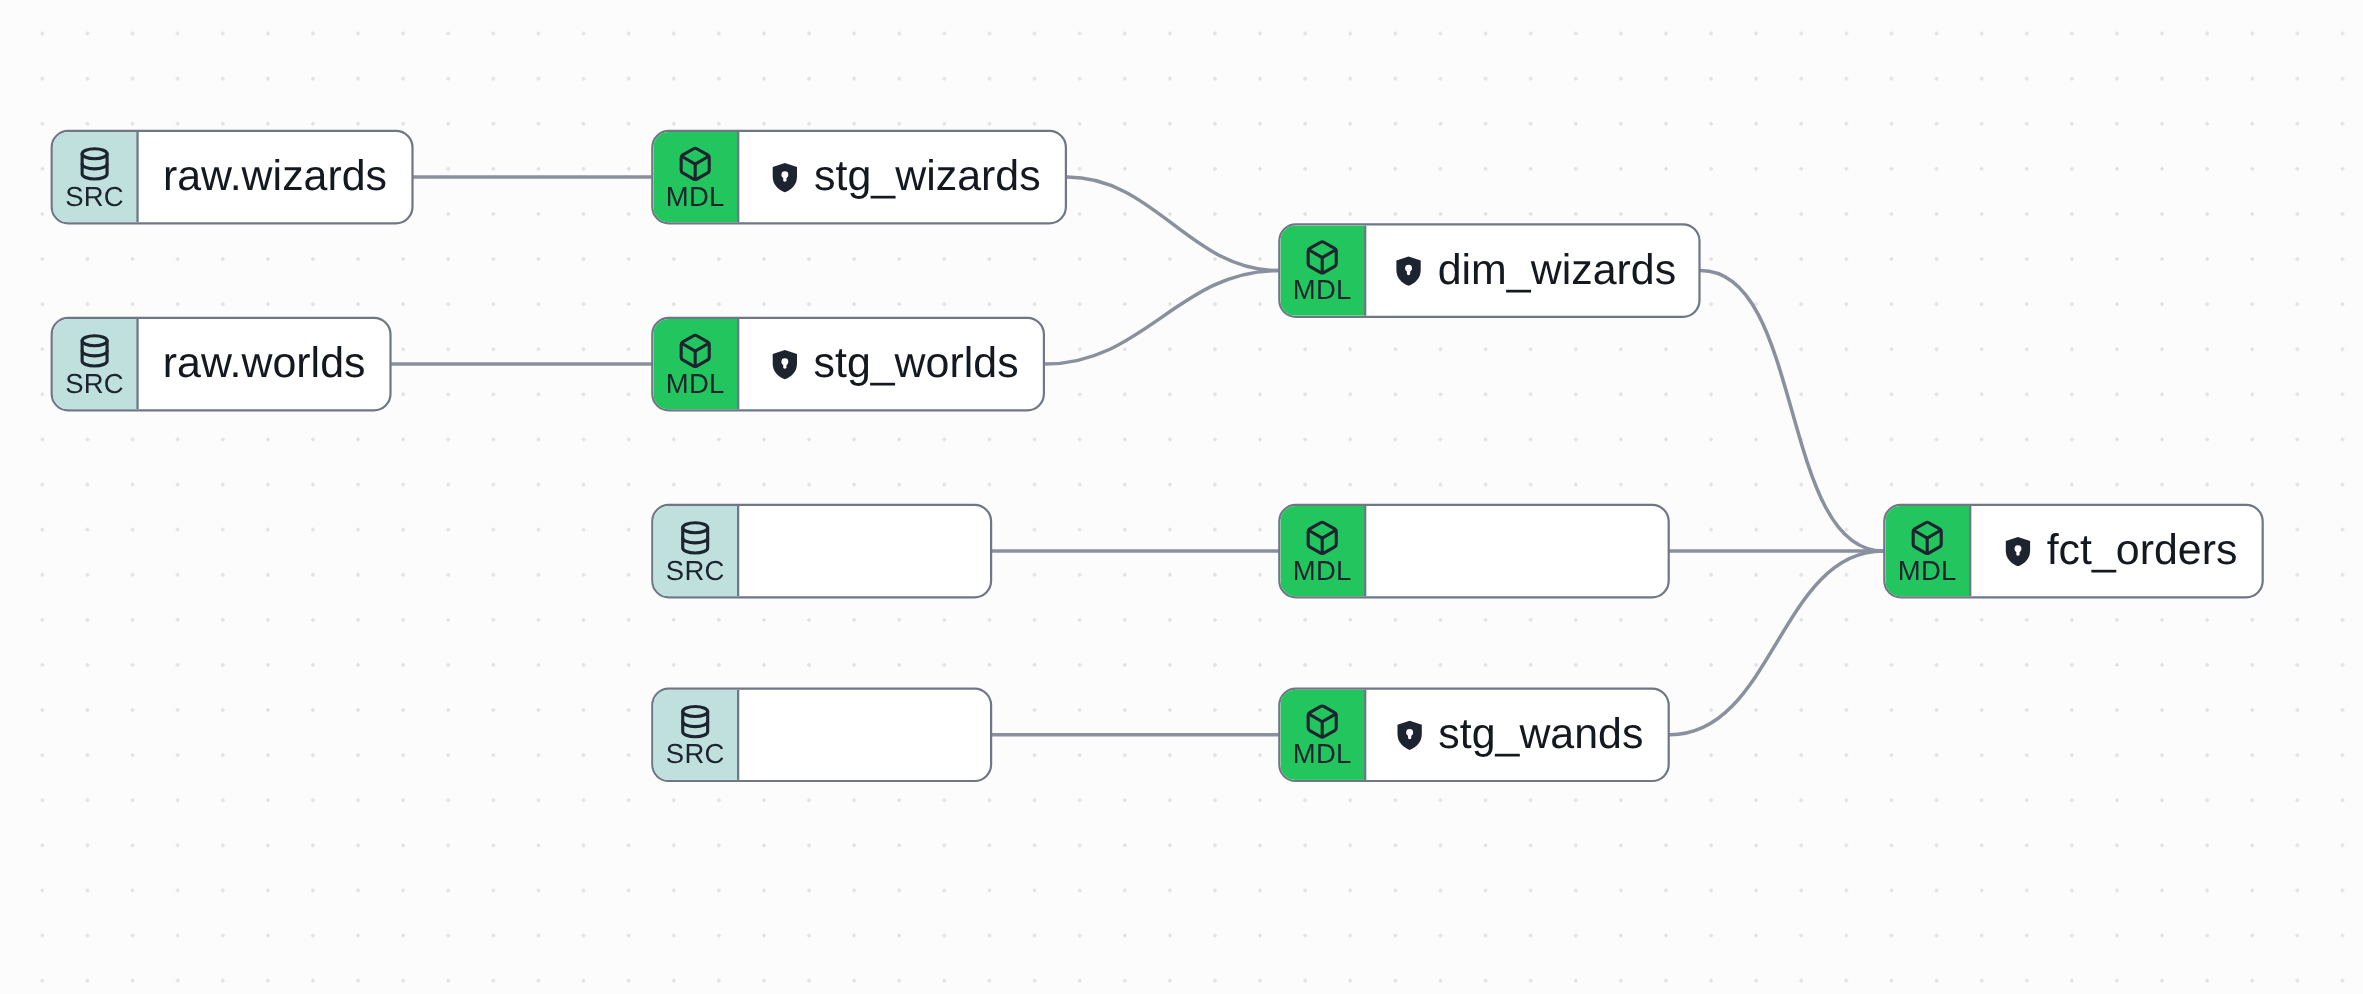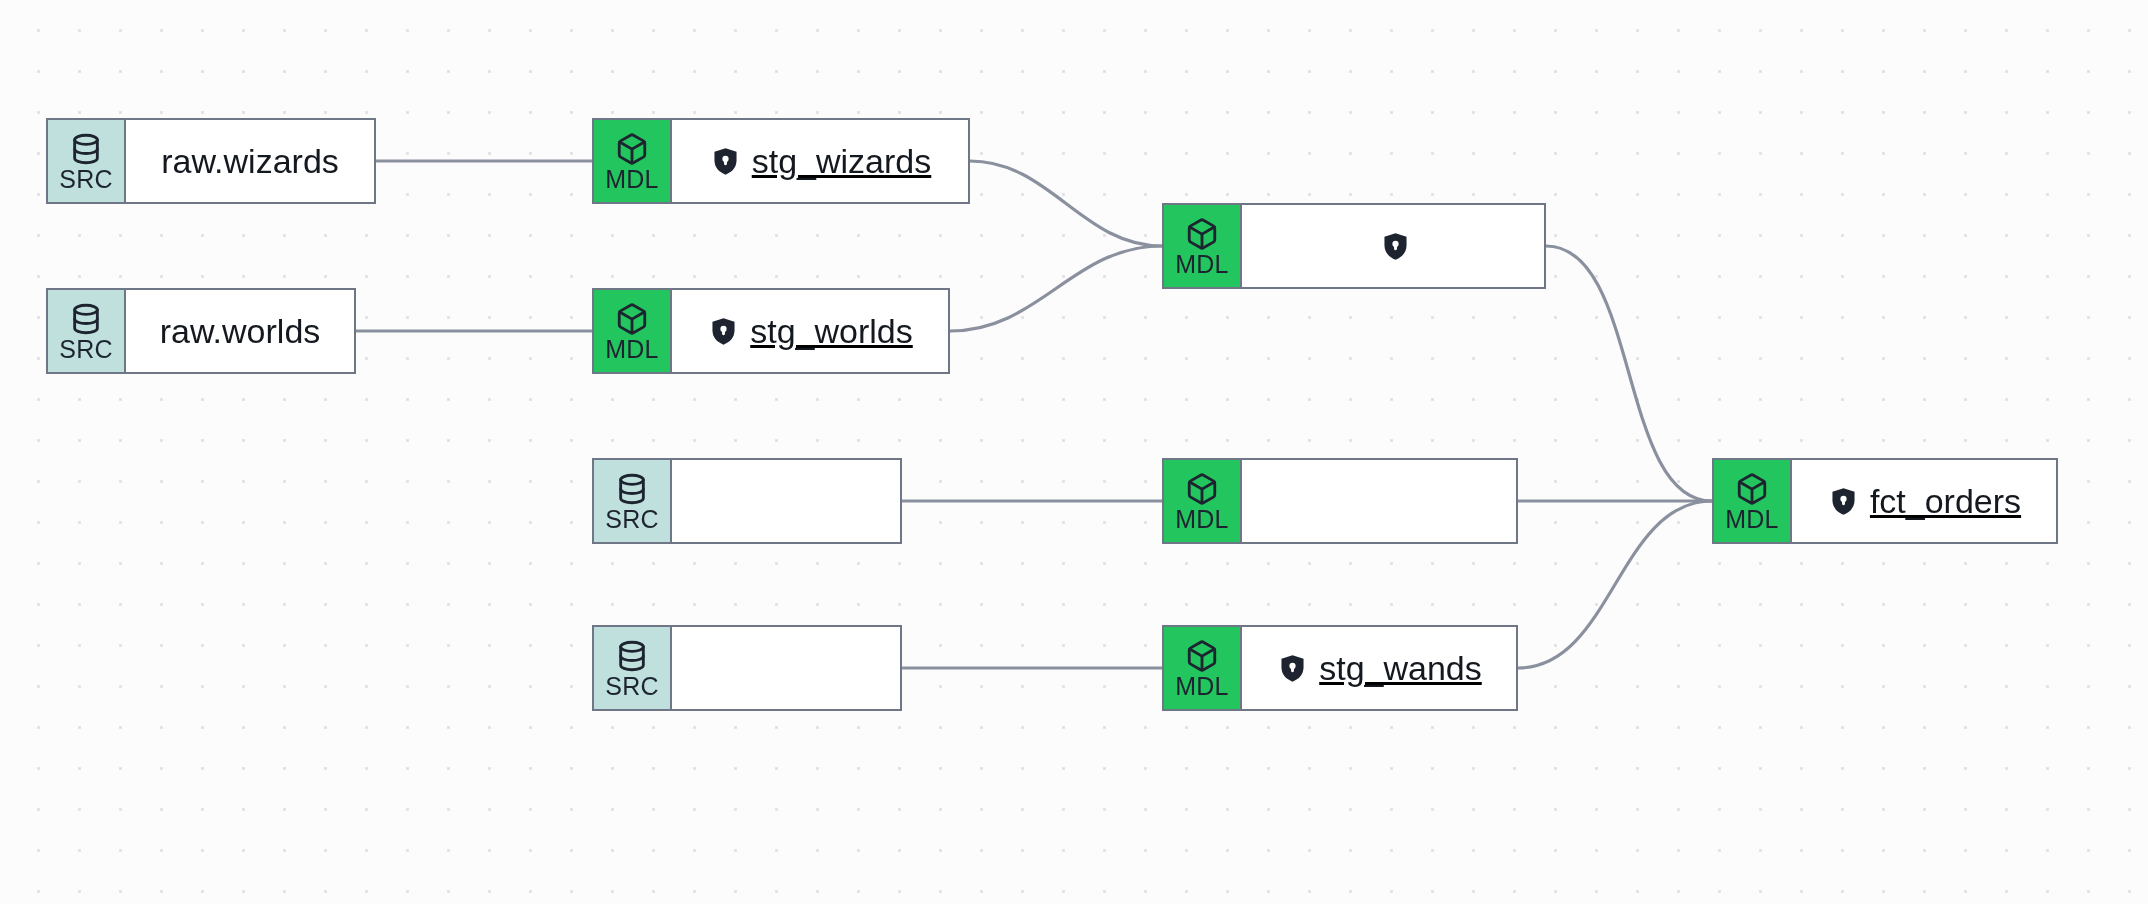--- a/index.html
+++ b/index.html
@@ -31,21 +31,21 @@
     stroke: #8b909e;
     stroke-width: 3.2;
     stroke-linecap: round;
   }
   .node {
     position: absolute;
     display: flex;
     align-items: stretch;
     box-sizing: border-box;
     border: 2.6px solid #6f7685;
-    border-radius: 0;
+    border-radius: 16px;
     background: #ffffff;
     overflow: hidden;
     z-index: 5;
   }
   .node-badge {
     flex: 0 0 auto;
     width: 78px;
     display: flex;
     flex-direction: column;
     align-items: center;
@@ -71,29 +71,29 @@
   }
   .node-body {
     flex: 1 1 auto;
     display: flex;
     align-items: center;
     justify-content: center;
     gap: 14px;
     padding: 0 22px;
     box-sizing: border-box;
   }
-  .node-body.with-icon { justify-content: center; padding-left: 26px; text-decoration: underline; }
+  .node-body.with-icon { justify-content: flex-end; padding-left: 26px; }
   .shield-icon {
     flex: 0 0 auto;
     width: 25px;
     height: 29px;
     display: block;
   }
   .node-label {
-    font-size: 34px;
+    font-size: 39px;
     color: #14181f;
     white-space: nowrap;
     font-family: "Liberation Sans", sans-serif;
   }
 </style>
 </head>
 <body>
 
 <div id="canvas">
 
@@ -220,20 +220,21 @@
           <span class="badge-text">MDL</span>
         </div>
         <div class="node-body with-icon">
           <span>
             <svg class="shield-icon" viewBox="0 0 24 27" xmlns="http://www.w3.org/2000/svg">
               <path d="M12 0.8 L22.6 4.2 V12.4 C22.6 19.2 18.2 23.9 12 26.2 C5.8 23.9 1.4 19.2 1.4 12.4 V4.2 Z" fill="#1d2430"></path>
               <circle cx="12" cy="11" r="3" fill="#ffffff"></circle>
               <rect x="10.6" y="11" width="2.8" height="6" rx="1.3" fill="#ffffff"></rect>
             </svg>
           </span>
+          <span class="node-label">dim_wizards</span>
         </div>
       </div>
       <div class="node" style="left: 1162px; top: 458px; width: 356px; height: 86px;">
         <div class="node-badge mdl">
           <span>
             <svg class="badge-icon" viewBox="0 0 24 24" fill="none" stroke="#1d2430" stroke-width="2" stroke-linecap="round" stroke-linejoin="round">
               <path d="M21 16V8a2 2 0 0 0-1-1.73l-7-4a2 2 0 0 0-2 0l-7 4A2 2 0 0 0 3 8v8a2 2 0 0 0 1 1.73l7 4a2 2 0 0 0 2 0l7-4A2 2 0 0 0 21 16z"></path>
               <path d="M3.3 7.1 12 12.1l8.7-5"></path>
               <path d="M12 12.1V21.5"></path>
             </svg>

